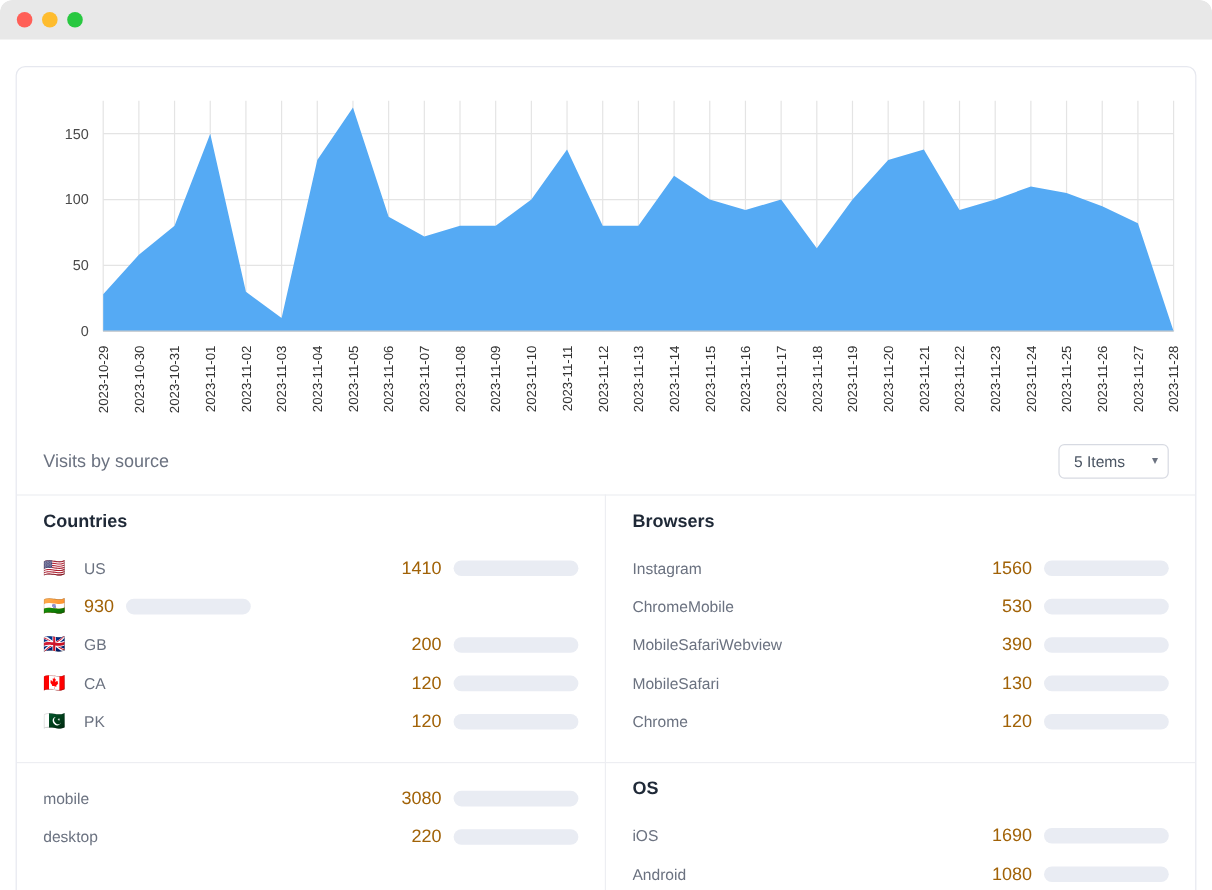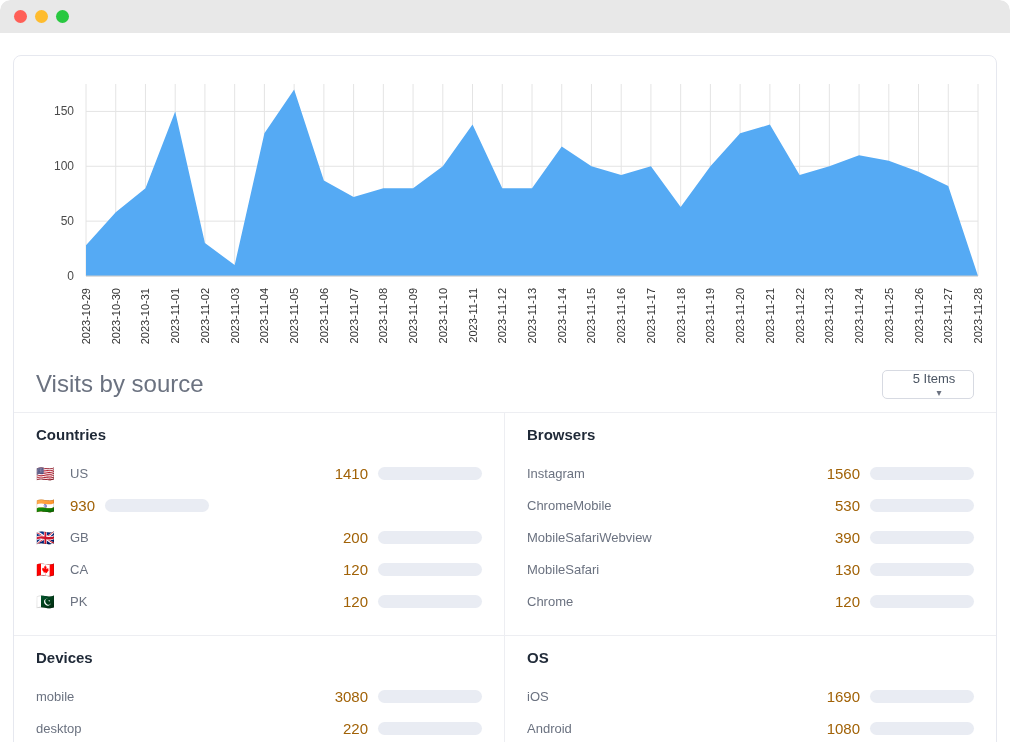--- a/index.html
+++ b/index.html
@@ -51,33 +51,32 @@
   .grid-line { stroke: #e4e4e4; stroke-width: 1; }
   .axis-line { stroke: #cccccc; stroke-width: 1; }
 
   
   .visits-head {
     display: flex; align-items: center; justify-content: space-between;
     padding: 0 22px 0 22px;
     height: 56px;
   }
   .visits-title {
-    font-size: 24px; color: #6b7280; font-weight: 400;
+    font-size: 15px; color: #6b7280; font-weight: 400;
   }
   .select-box {
     border: 1px solid #d7dae2;
     border-radius: 5px;
     height: 29px;
     min-width: 92px;
     display: flex; align-items: center; justify-content: space-between;
-    padding: 0 8px 0 20px;
+    padding: 0 8px 0 12px;
     font-size: 13px; color: #4b5563;
     background: #fff;
     cursor: pointer;
-    flex-direction: column;
   }
   .chev { margin-left: 10px; font-size: 10px; color: #6b7280; }
 
   
   .panel-grid {
     display: grid;
     grid-template-columns: 1fr 1fr;
   }
   .panel {
     padding: 13px 22px 18px 22px;
@@ -275,21 +274,20 @@
             <span class="row-value">130</span>
             <span class="bar-track"><span class="bar-fill" style="width: 7%;"></span></span>
           </div>
           <div class="row">
             <span class="row-label">Chrome</span>
             <span class="row-value">120</span>
             <span class="bar-track"><span class="bar-fill" style="width: 5%;"></span></span>
           </div>
         </div>
         <div class="panel col-left">
-          <div class="panel-title">Devices</div>
           <div class="row">
             <span class="row-label">mobile</span>
             <span class="row-value">3080</span>
             <span class="bar-track"><span class="bar-fill" style="width: 100%;"></span></span>
           </div>
           <div class="row">
             <span class="row-label">desktop</span>
             <span class="row-value">220</span>
             <span class="bar-track"><span class="bar-fill" style="width: 7%;"></span></span>
           </div>

